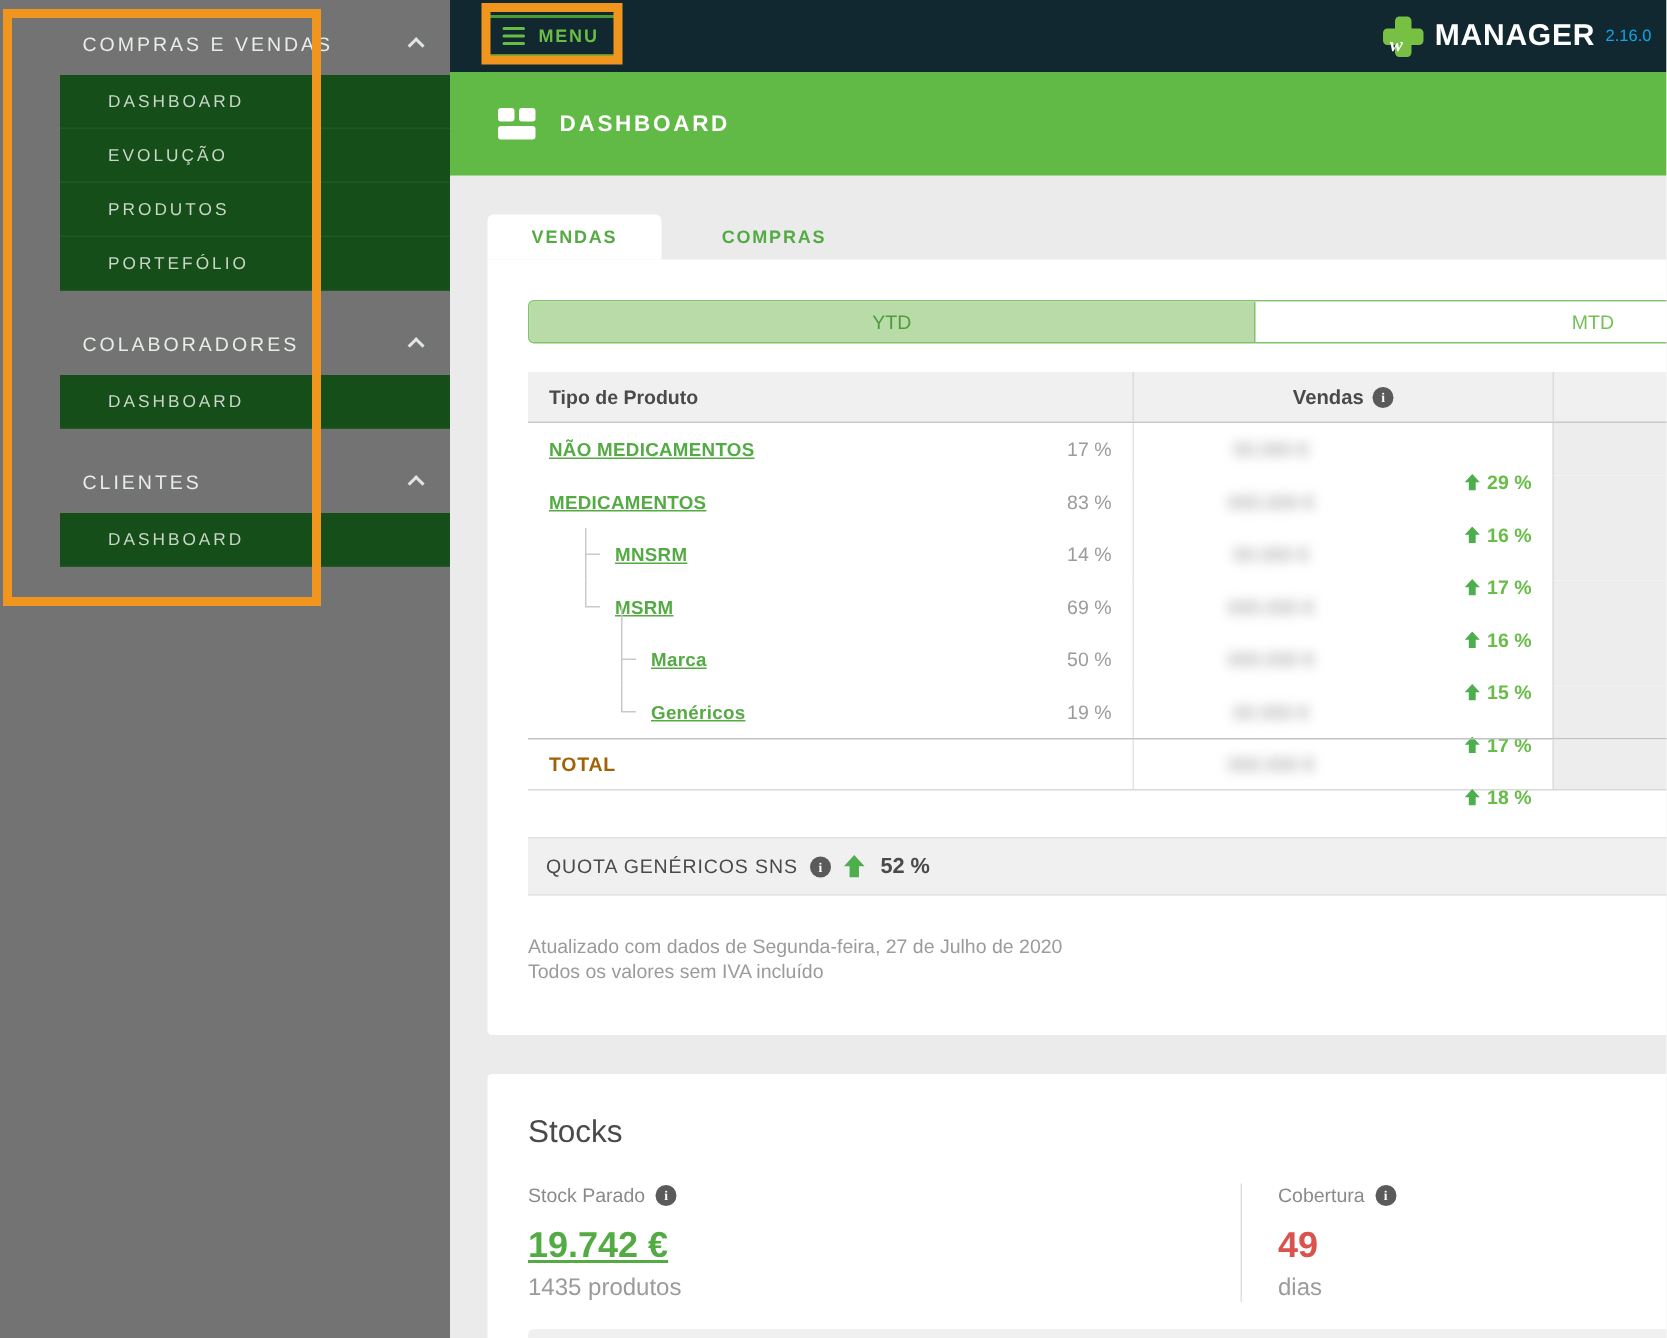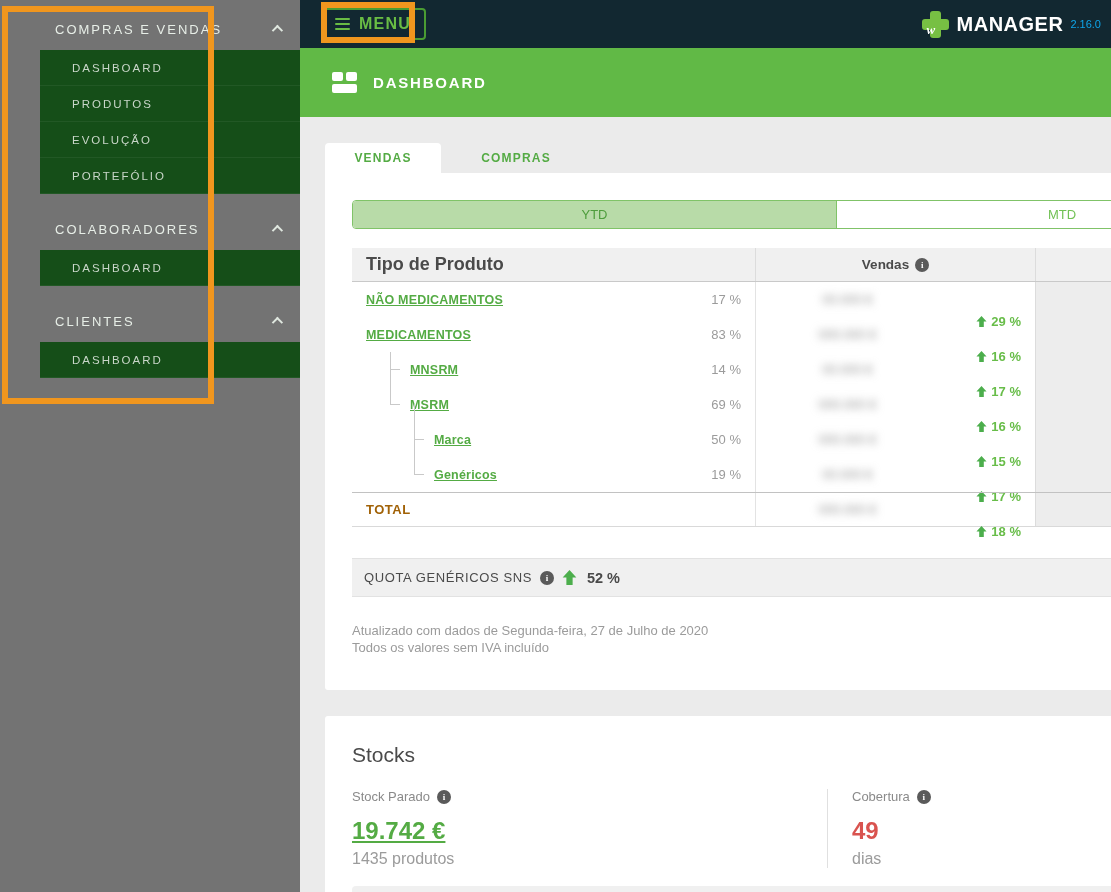--- a/index.html
+++ b/index.html
@@ -26,21 +26,21 @@
 
   
   .topbar { position:absolute; left:300px; top:0; width:811px; height:48px; background:#122831; display:flex; align-items:center; }
   .menu-btn {
     margin-left:22px; display:flex; align-items:center; gap:9px;
     border:2px solid #4a9c33; border-radius:4px; padding:5px 13px 5px 11px;
     background:transparent; cursor:pointer;
   }
   .burger { display:flex; flex-direction:column; gap:2.5px; }
   .burger i { display:block; width:15px; height:2.5px; background:#69bd44; border-radius:1px; }
-  .menu-btn .mlabel { color:#69bd44; font-size:16px; font-weight:700; letter-spacing:1.2px; }
+  .menu-btn .mlabel { color:#69bd44; font-size:12px; font-weight:700; letter-spacing:1.2px; }
   .logo { margin-left:auto; margin-right:10px; display:flex; align-items:center; }
   .cross { width:27px; height:27px; position:relative; margin-right:8px; }
   .cross::before { content:""; position:absolute; left:8px; top:0; width:11px; height:27px; background:#77c043; border-radius:3px; }
   .cross::after  { content:""; position:absolute; left:0; top:8px; width:27px; height:11px; background:#77c043; border-radius:3px; }
   .cross .w { position:absolute; left:5px; bottom:0px; z-index:2; color:#fff; font-family:"Liberation Serif", serif; font-style:italic; font-weight:700; font-size:13px; }
   .brand { color:#fff; font-size:20px; font-weight:700; letter-spacing:0.5px; }
   .version { color:#0ea5e9; font-size:11px; margin-left:7px; }
 
   
   .pageband { position:absolute; left:300px; top:48px; width:811px; height:69px; background:#61b946; display:flex; align-items:center; padding-left:32px; }
@@ -60,21 +60,21 @@
   
   .card1 { position:absolute; left:325px; top:173px; width:990px; height:517px; background:#fff; border-radius:0 3px 3px 3px; padding:27px; }
 
   .toggle { height:29px; border:1px solid #80c368; border-radius:4px; display:flex; overflow:hidden; }
   .seg { display:flex; align-items:center; justify-content:center; font-size:13px; cursor:pointer; }
   .seg.ytd { width:483px; background:#b8dba8; color:#4e9d3c; }
   .seg.mtd { flex:1; background:#fff; color:#72c155; border-left:1px solid #80c368; }
 
   .stable { margin-top:19px; }
   .thead { height:34px; display:flex; background:#f0f0f0; border-bottom:1px solid #c9c9c9; }
-  .thead .c1 { width:403px; display:flex; align-items:center; padding-left:14px; font-size:18px; font-weight:700; color:#4a4a4a; }
+  .thead .c1 { width:403px; display:flex; align-items:center; padding-left:14px; font-size:13px; font-weight:700; color:#4a4a4a; }
   .thead .c2 { width:280px; display:flex; align-items:center; justify-content:center; gap:6px; font-size:13.5px; font-weight:700; color:#4a4a4a; border-left:1px solid #dcdcdc; }
   .thead .c3 { flex:1; border-left:1px solid #dcdcdc; }
 
   .trow { height:35px; display:flex; align-items:stretch; position:relative; }
   .trow .c1 { width:403px; display:flex; align-items:center; padding-left:14px; }
   .trow .c1.lv1 { padding-left:58px; }
   .trow .c1.lv2 { padding-left:82px;text-align:right; }
   .trow .c2 { width:280px; display:flex; align-items:center; border-left:1px solid #e3e3e3; }
   .trow .c3 { flex:1; background:#ededed; border-left:1px solid #dcdcdc; }
   .plink { color:#54ab44; font-size:12.5px; font-weight:700; letter-spacing:0.2px; text-decoration:underline; cursor:pointer; }
@@ -123,24 +123,24 @@
 <nav class="sidebar">
   <div class="side-section">
     <div class="side-header">
       <span>COMPRAS E VENDAS</span>
       <span class="chev"></span>
     </div>
     <div class="side-item">
         <span>DASHBOARD</span>
       </div>
     <div class="side-item">
+        <span>EVOLUÇÃO</span>
+      </div>
+    <div class="side-item">
         <span>PRODUTOS</span>
-      </div>
-    <div class="side-item">
-        <span>EVOLUÇÃO</span>
       </div>
     <div class="side-item">
         <span>PORTEFÓLIO</span>
       </div>
   </div>
   <div class="side-section">
     <div class="side-header">
       <span>COLABORADORES</span>
       <span class="chev"></span>
     </div>

